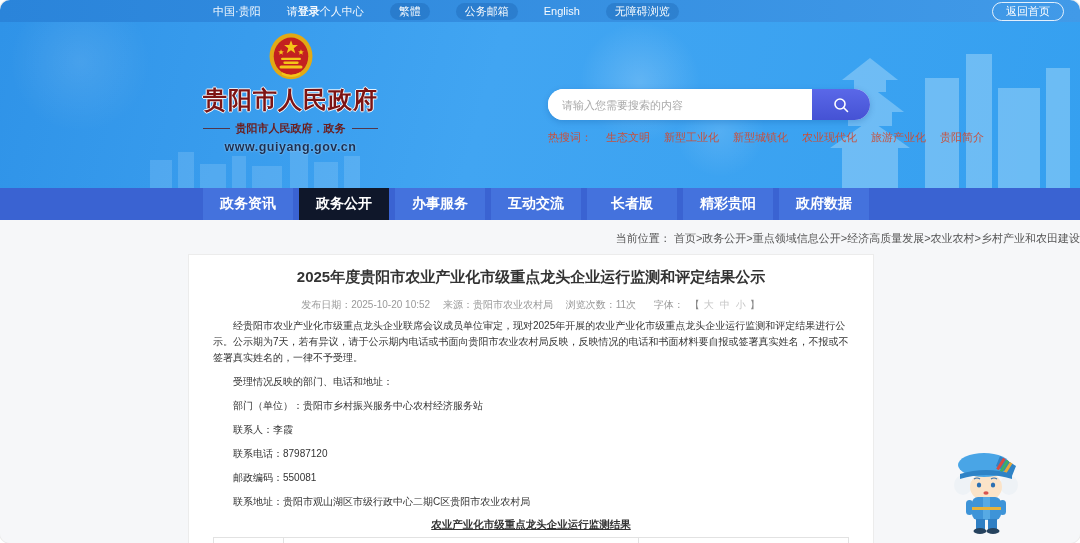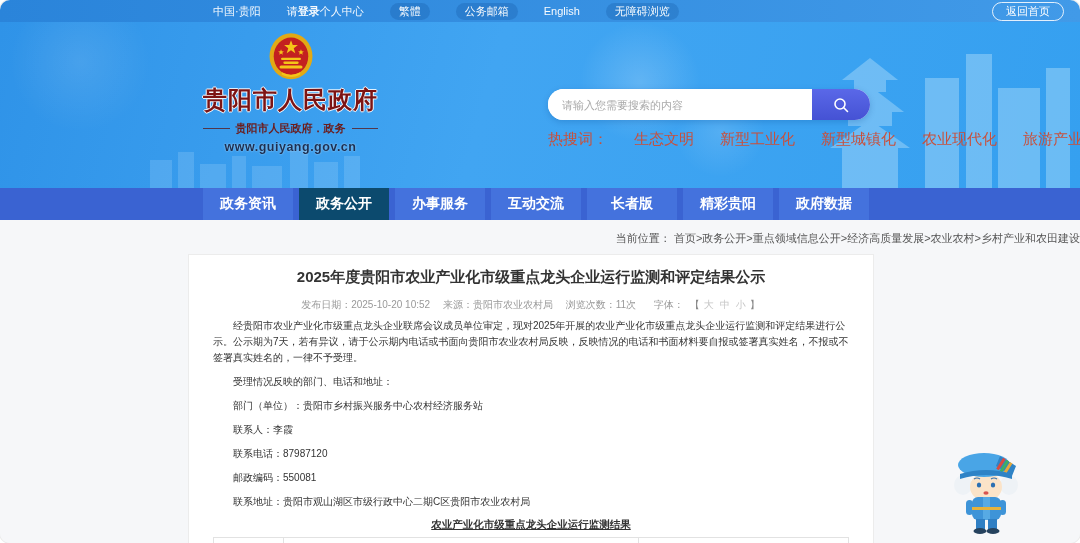--- a/index.html
+++ b/index.html
@@ -44,30 +44,30 @@
               letter-spacing:.5px; text-shadow:0 0 2px rgba(255,255,255,.6); }
 
   .search-area { position:absolute; left:548px; top:67px; width:335px; }
   .search-bar { display:flex; width:322px; height:31px; border-radius:16px; overflow:hidden;
                 box-shadow:0 2px 6px rgba(0,60,130,.22); background:#fff; }
   .search-bar input { flex:1; border:0; outline:none; padding:0 14px; font-size:11px; color:#333;
                       font-family:"Liberation Sans","DejaVu Sans",sans-serif; }
   .search-bar input::placeholder { color:#a9a9a9; }
   .search-btn { width:58px; border:0; cursor:pointer; display:flex; align-items:center; justify-content:center;
                 background:linear-gradient(180deg,#5a68e8,#4552d4); }
-  .hotwords { margin-top:10px; display:flex; gap:26px; font-size:15px; color:#c8503c; white-space:nowrap; }
+  .hotwords { margin-top:10px; display:flex; gap:14px; font-size:11px; color:#c8503c; white-space:nowrap; }
   .hotwords span, .hotwords a { color:#c8503c; cursor:pointer; }
   .hotwords .label { cursor:default; }
 
   
   .navbar { height:32px; background:#3a63d2; }
   .nav-inner { margin-left:203px; height:100%; display:flex; gap:6px; }
   .nav-item { width:90px; height:100%; display:flex; align-items:center; justify-content:center;
               background:#4472dd; color:#fff; font-size:14px; font-weight:bold; cursor:pointer; white-space:nowrap; }
-  .nav-item.active { background:#0c4a6e; }
+  .nav-item.active { background:#0f172a; }
 
   
   .content { position:relative; height:323px; background:#f6f7f9; }
   .breadcrumb { padding:11px 0 8px 188px; font-size:11px; color:#555;text-align:right; }
   .breadcrumb .bc-path { color:#555; cursor:pointer; }
 
   .article { margin-left:188px; width:686px; background:#fff; border:1px solid #ececec;
              padding:12px 24px 30px; }
   .art-title { text-align:center; font-size:15px; font-weight:bold; color:#333; line-height:20px; }
   .art-meta { text-align:center; font-size:10px; color:#999; margin:11px 0 6px; }

